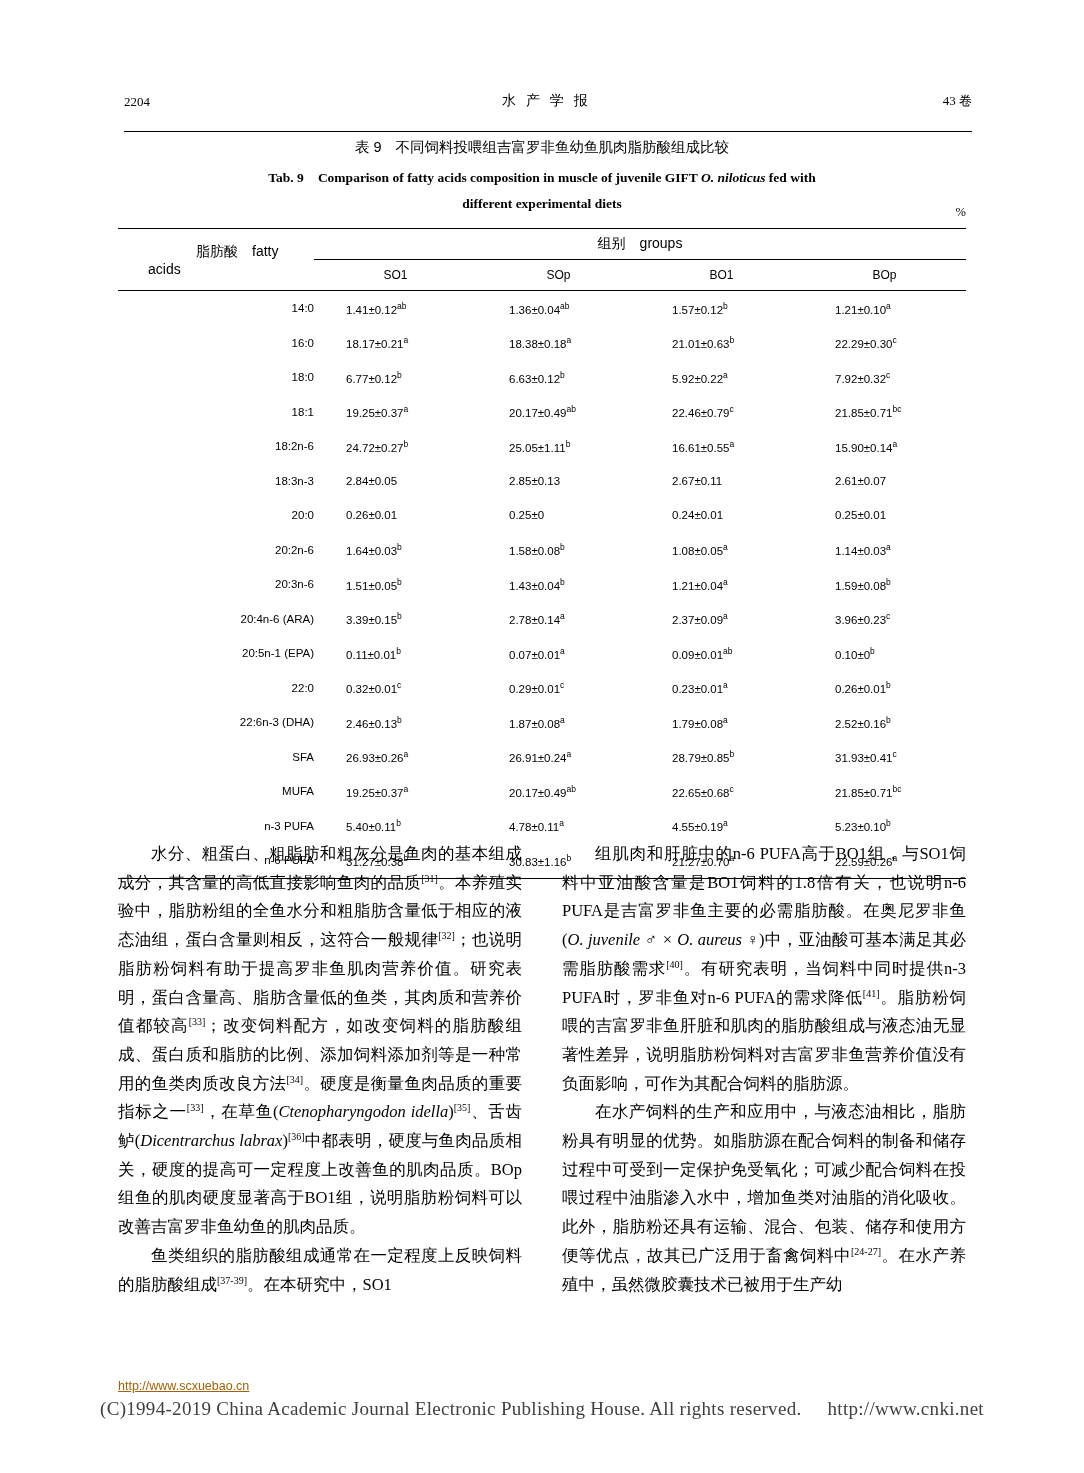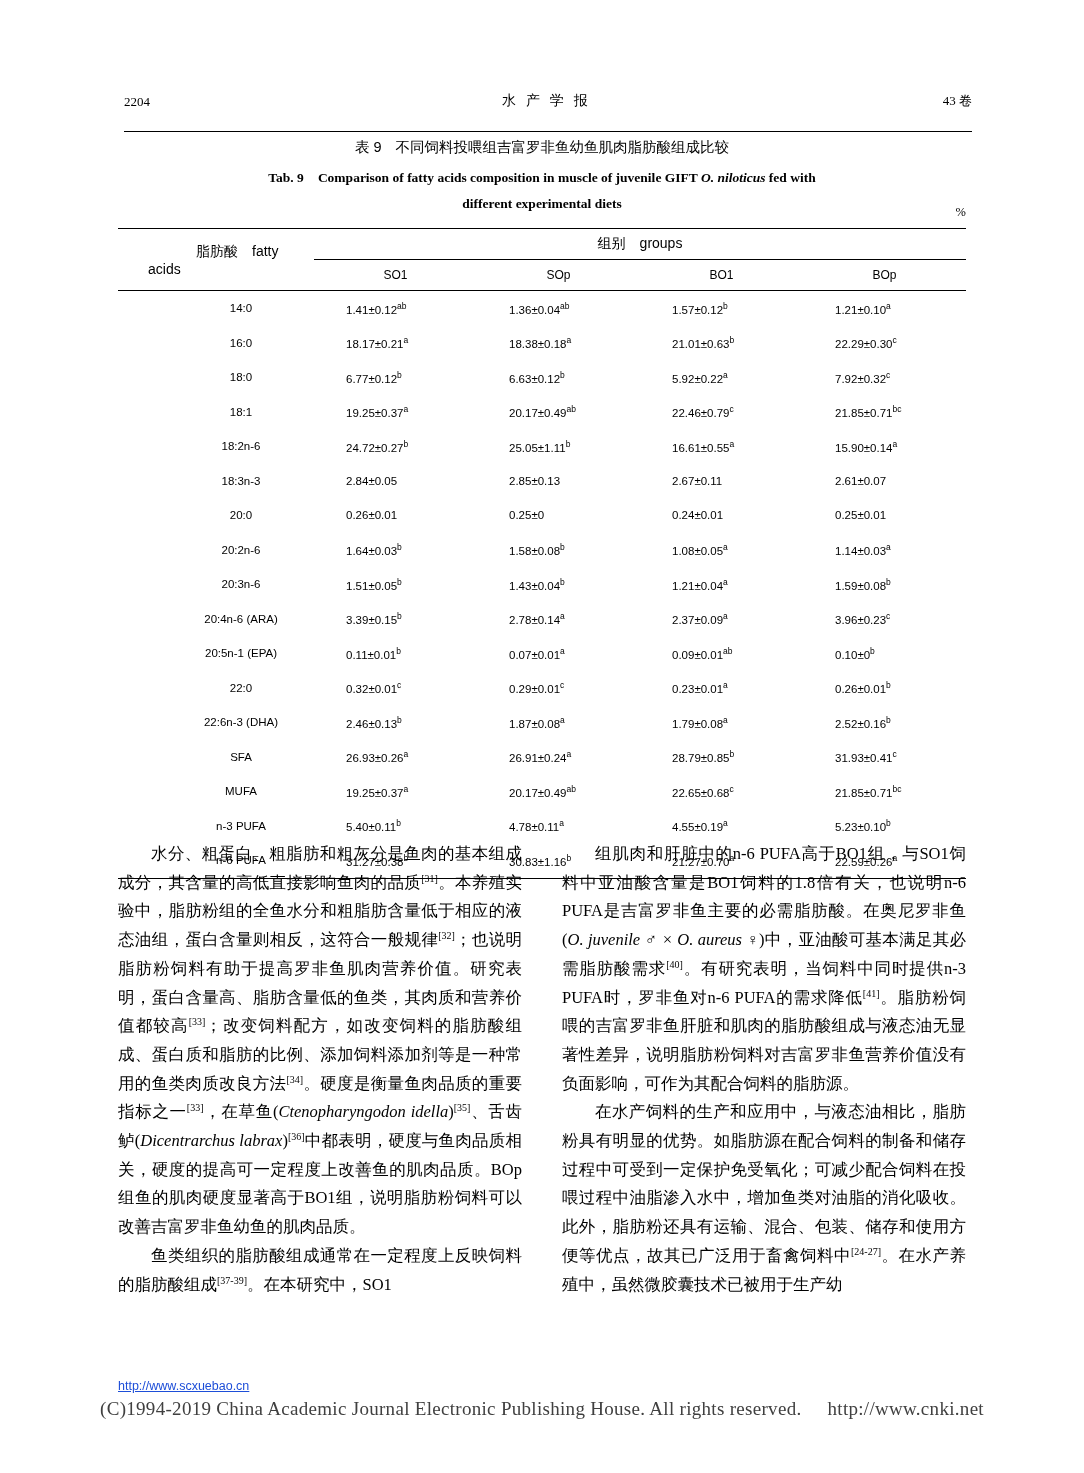--- a/index.html
+++ b/index.html
@@ -67,21 +67,21 @@
   .rule-bottom td, .rule-bottom th { border-bottom:1.6px solid #000; }
   .hdr-row1 th { height:30px; font-size:14px; }
   .hdr-row1 .grp {
     border-bottom:0.9px solid #000;
     text-align:center;
   }
   .hdr-row1 .grp .gl { margin-right:14px; }
   .hdr-row2 th { height:30px; font-size:12px; text-align:center; }
   .fa-head .cn { margin-right:14px;margin-left:48px; }
   .body-row td { height:34.5px; }
-  .body-row td.name { padding-left:50px; text-align:center; }
+  .body-row td.name { padding-left:50px; text-align:right; }
   .body-row td.val { padding-left:32px; text-align:left; }
   sup { font-size:8.5px; vertical-align:super; }
   .colname { width:196px; }
   .colval { width:163px; }
 
   
   .cols {
     position:absolute;
     left:118px; top:840px;
     width:848px;
@@ -98,21 +98,21 @@
     text-indent:2em;
   }
   .col i { font-style:italic; }
   sup.ref { font-size:10px; vertical-align:super; }
 
   
   .url-left {
     position:absolute; left:118px; top:1379px;
     font-family:"Liberation Sans", sans-serif;
     font-size:12.5px;
-    color:#1d4ed8;
+    color:#a16207;
     text-decoration:underline;
   }
   .footer-line {
     position:absolute;
     left:0; top:1398px; width:1084px;
     text-align:center;
     font-size:19px;
     color:#404040;
     font-family:"Liberation Serif", serif;
     letter-spacing:0.3px;

